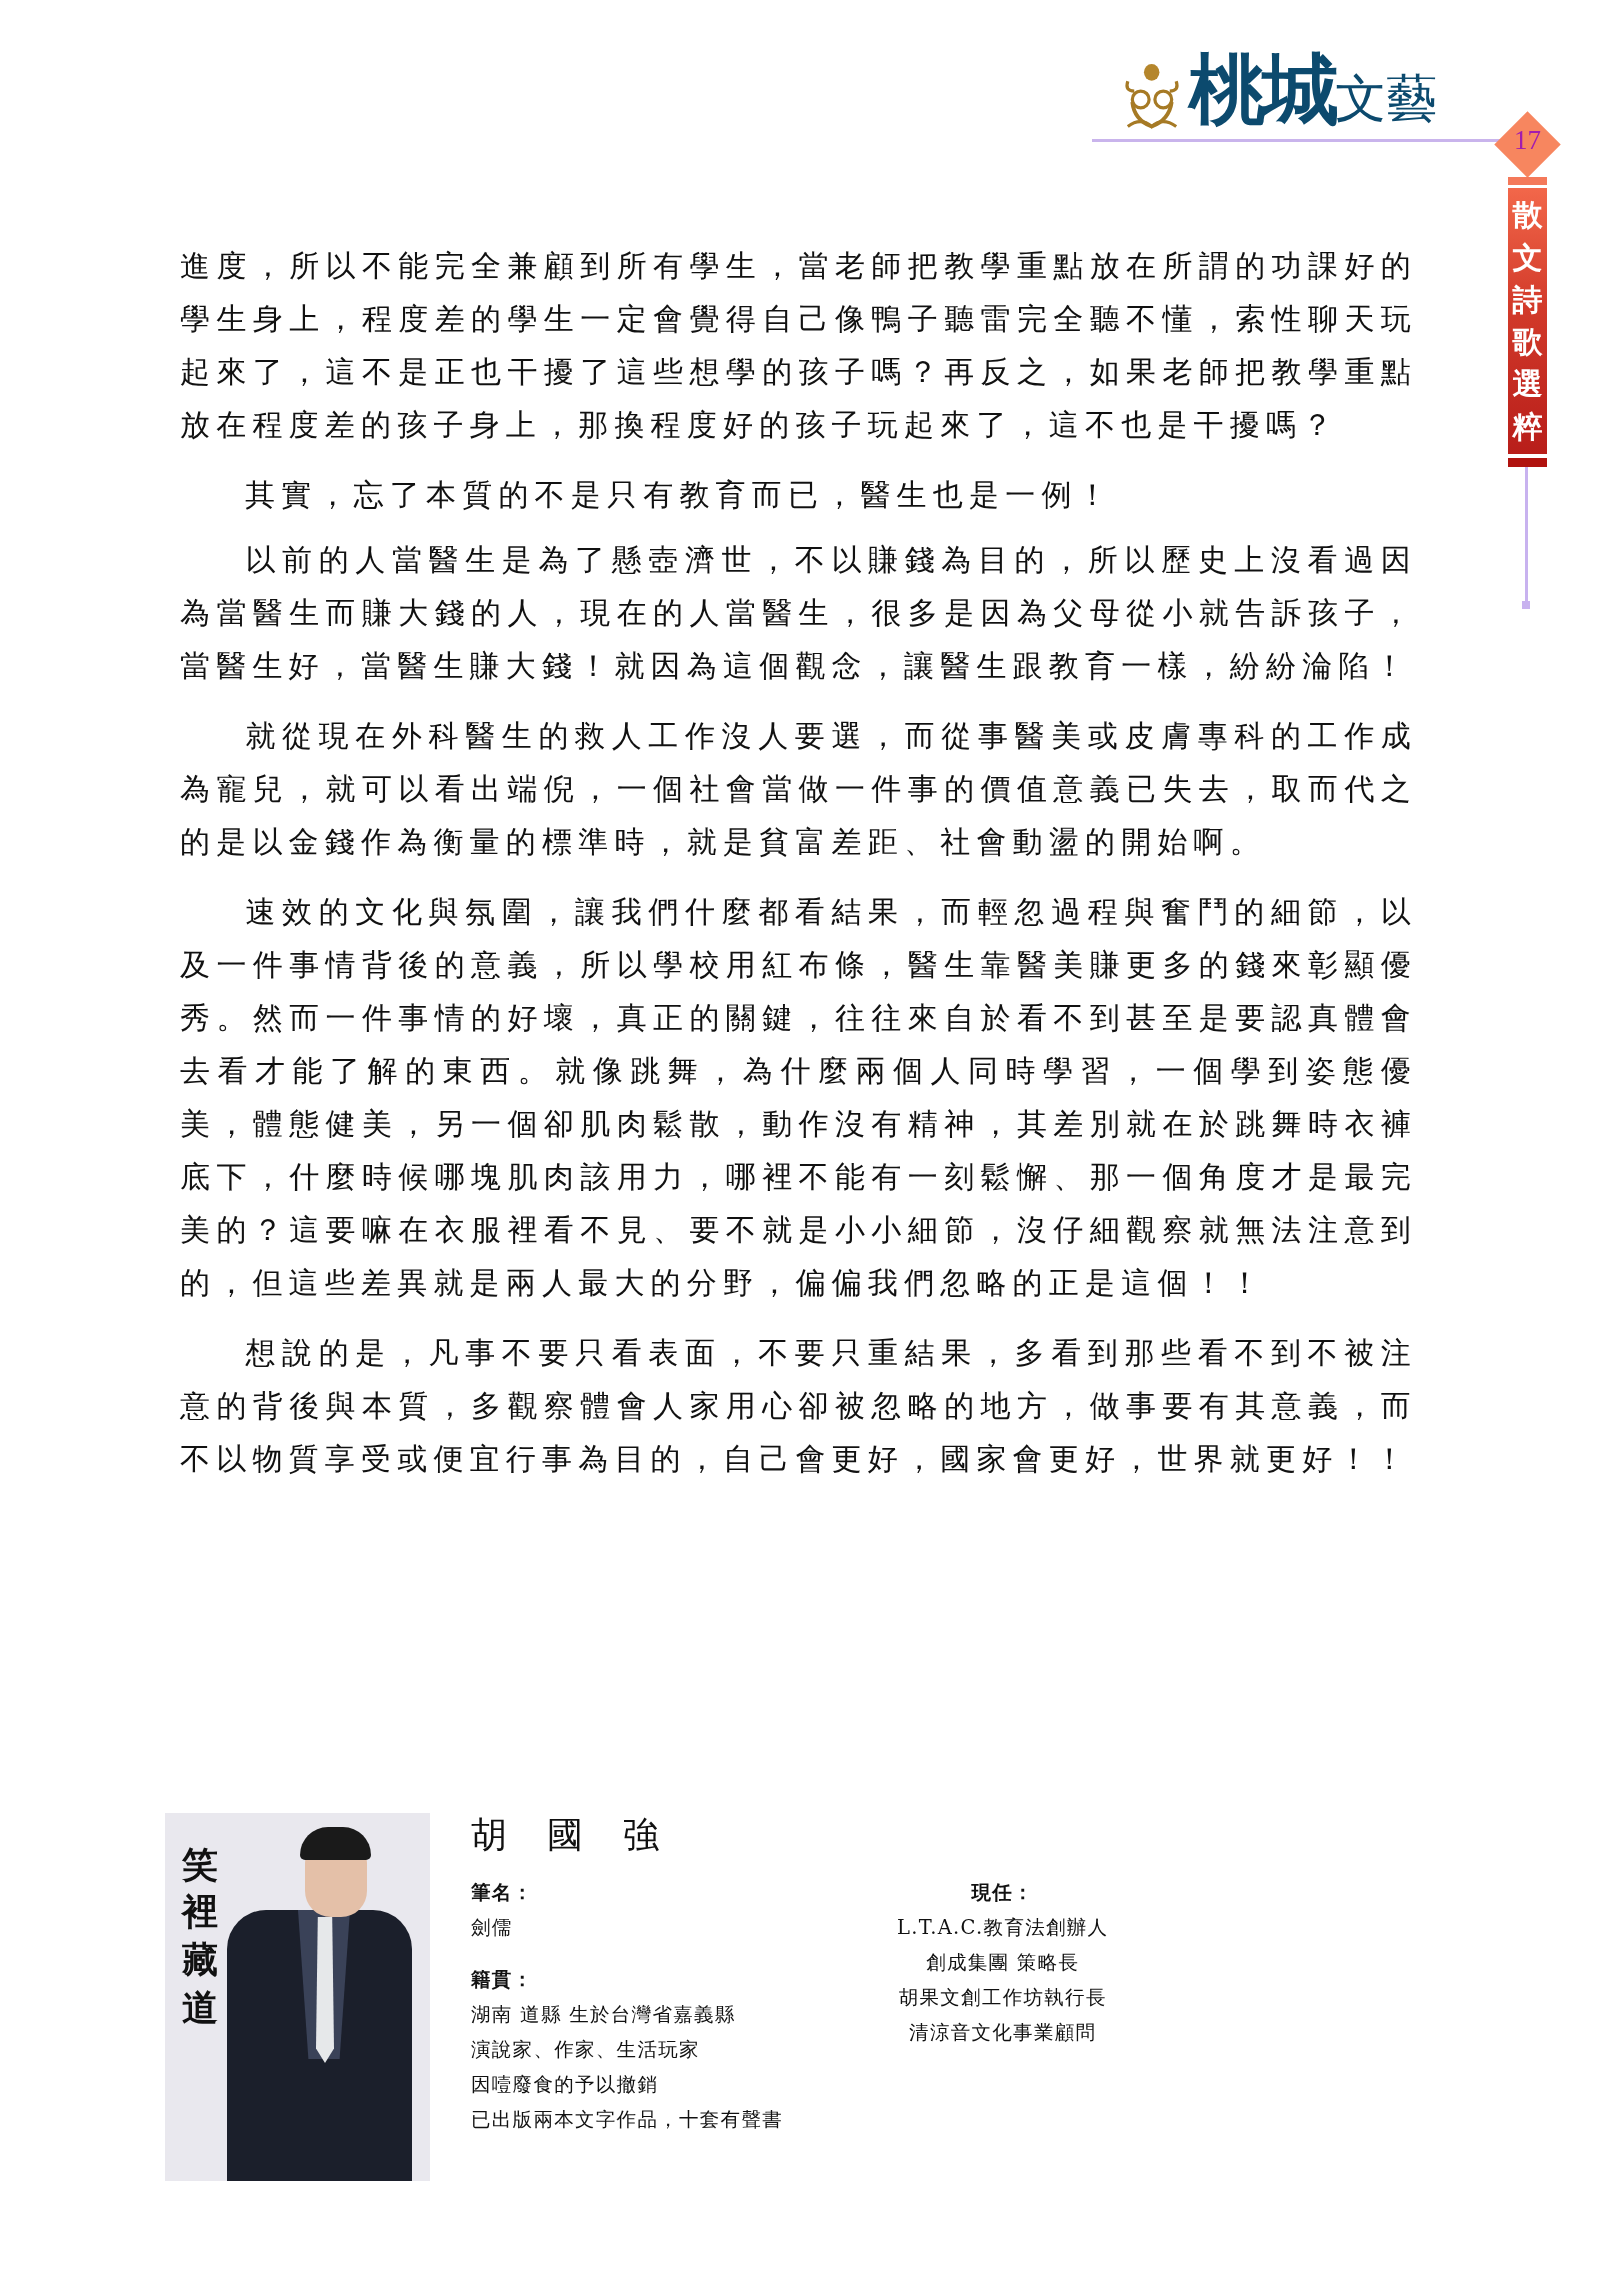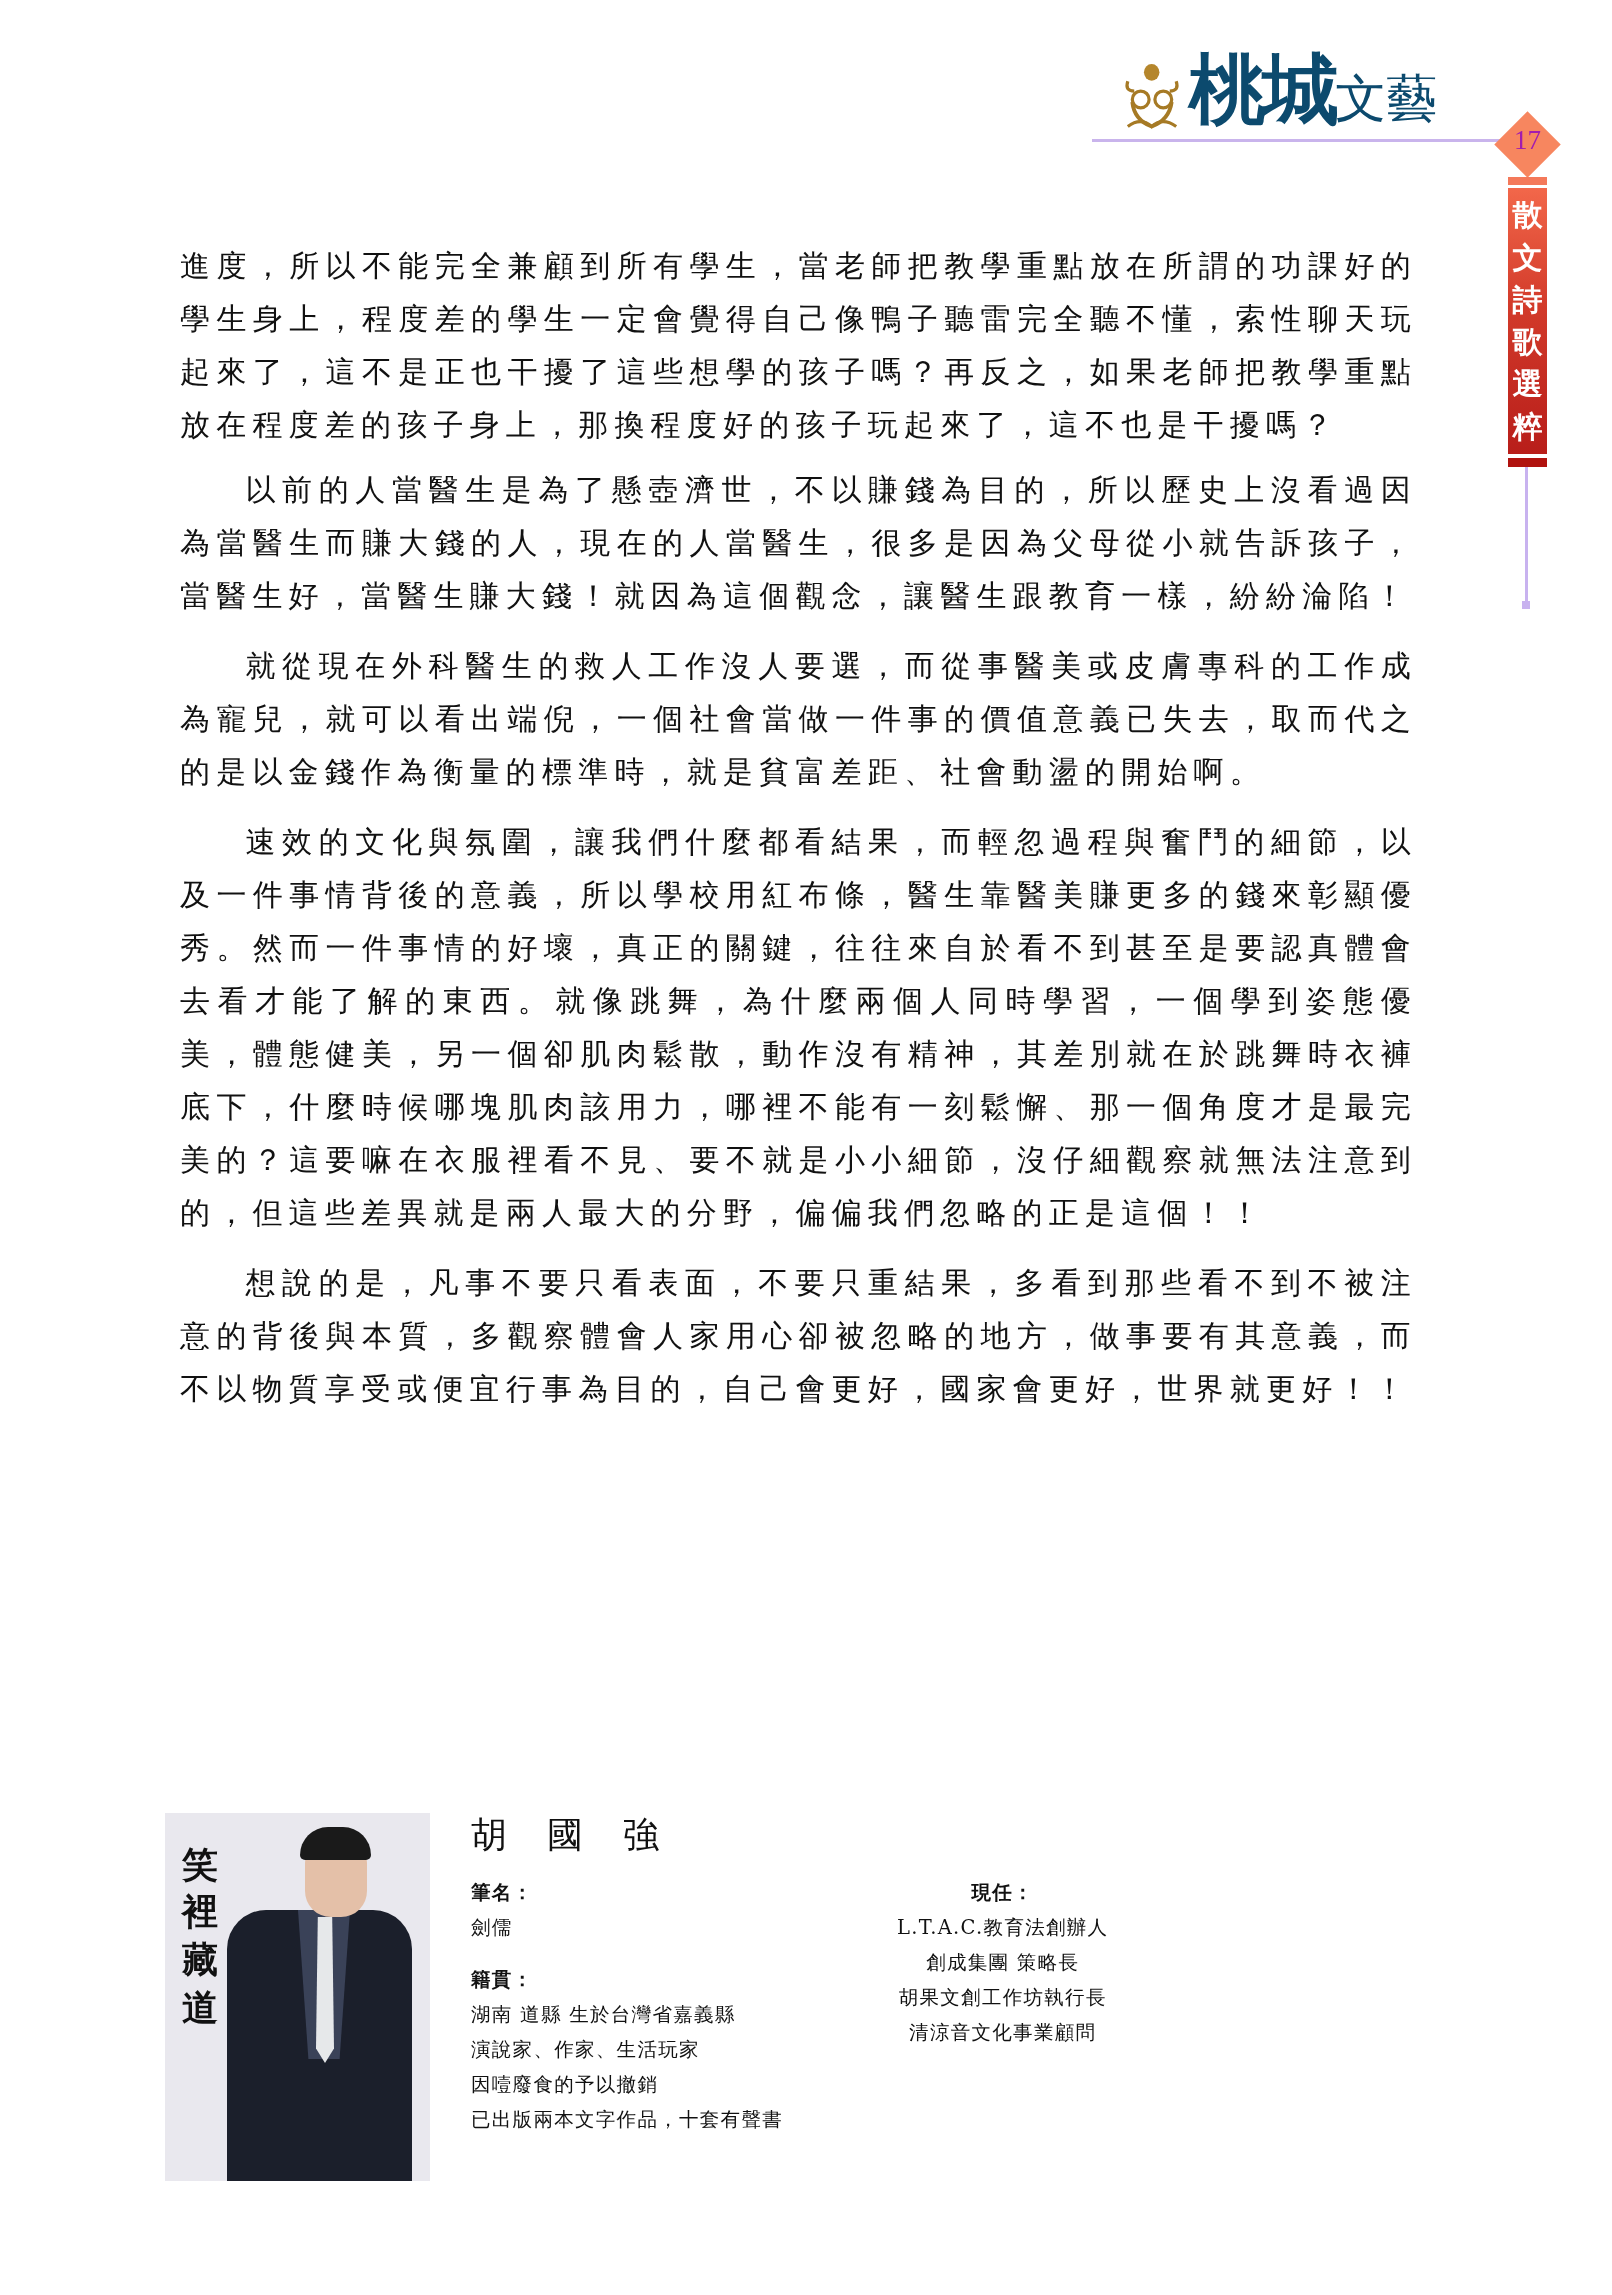--- a/index.html
+++ b/index.html
@@ -79,20 +79,21 @@
   <span>歌</span>
   <span>選</span>
   <span>粹</span>
 </div>
 <div class="side-tab-cap-bottom"></div>
 <div class="side-line"></div>
 <div class="side-line-end"></div>
 
 <div class="article">
   <p class="para"><span>進度，所以不能完全兼顧到所有學生，當老師把教學重點放在所謂的功課好的學生身上，程度差的學生一定會覺得自己像鴨子聽雷完全聽不懂，索性聊天玩起來了，這不是正也干擾了這些想學的孩子嗎？再反之，如果老師把教學重點放在程度差的孩子身上，那換程度好的孩子玩起來了，這不也是干擾嗎？</span></p>
+  <p class="para gap"><span class="indent"></span><span>其實，忘了本質的不是只有教育而已，醫生也是一例！</span></p>
   <p class="para"><span class="indent"></span><span>以前的人當醫生是為了懸壺濟世，不以賺錢為目的，所以歷史上沒看過因為當醫生而賺大錢的人，現在的人當醫生，很多是因為父母從小就告訴孩子，當醫生好，當醫生賺大錢！就因為這個觀念，讓醫生跟教育一樣，紛紛淪陷！</span></p>
   <p class="para gap"><span class="indent"></span><span>就從現在外科醫生的救人工作沒人要選，而從事醫美或皮膚專科的工作成為寵兒，就可以看出端倪，一個社會當做一件事的價值意義已失去，取而代之的是以金錢作為衡量的標準時，就是貧富差距、社會動盪的開始啊。</span></p>
   <p class="para gap"><span class="indent"></span><span>速效的文化與氛圍，讓我們什麼都看結果，而輕忽過程與奮鬥的細節，以及一件事情背後的意義，所以學校用紅布條，醫生靠醫美賺更多的錢來彰顯優秀。然而一件事情的好壞，真正的關鍵，往往來自於看不到甚至是要認真體會去看才能了解的東西。就像跳舞，為什麼兩個人同時學習，一個學到姿態優美，體態健美，另一個卻肌肉鬆散，動作沒有精神，其差別就在於跳舞時衣褲底下，什麼時候哪塊肌肉該用力，哪裡不能有一刻鬆懈、那一個角度才是最完美的？這要嘛在衣服裡看不見、要不就是小小細節，沒仔細觀察就無法注意到的，但這些差異就是兩人最大的分野，偏偏我們忽略的正是這個！！</span></p>
   <p class="para gap"><span class="indent"></span><span>想說的是，凡事不要只看表面，不要只重結果，多看到那些看不到不被注意的背後與本質，多觀察體會人家用心卻被忽略的地方，做事要有其意義，而不以物質享受或便宜行事為目的，自己會更好，國家會更好，世界就更好！！</span></p>
 </div>
 
 <div class="photo">
   <div class="person-body"></div>
   <div class="person-shirt"></div>
   <div class="person-tie"></div>

